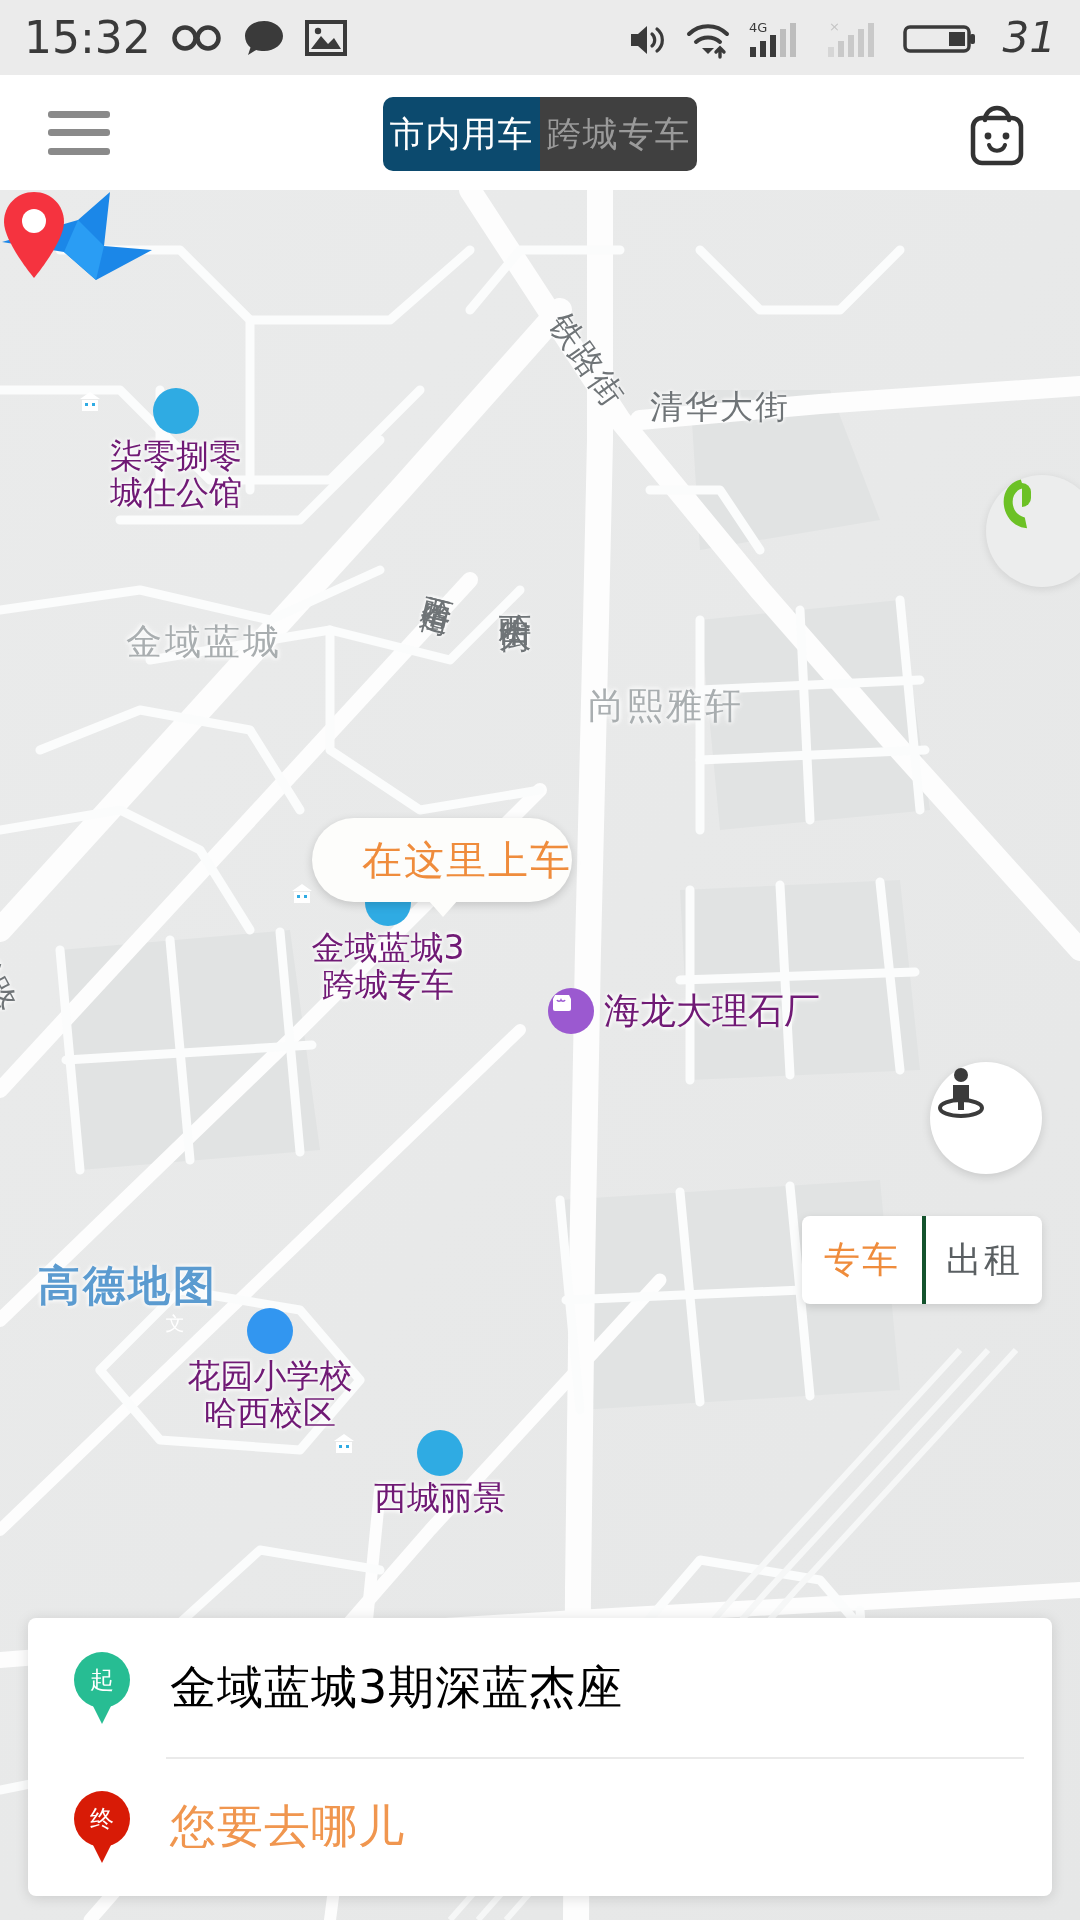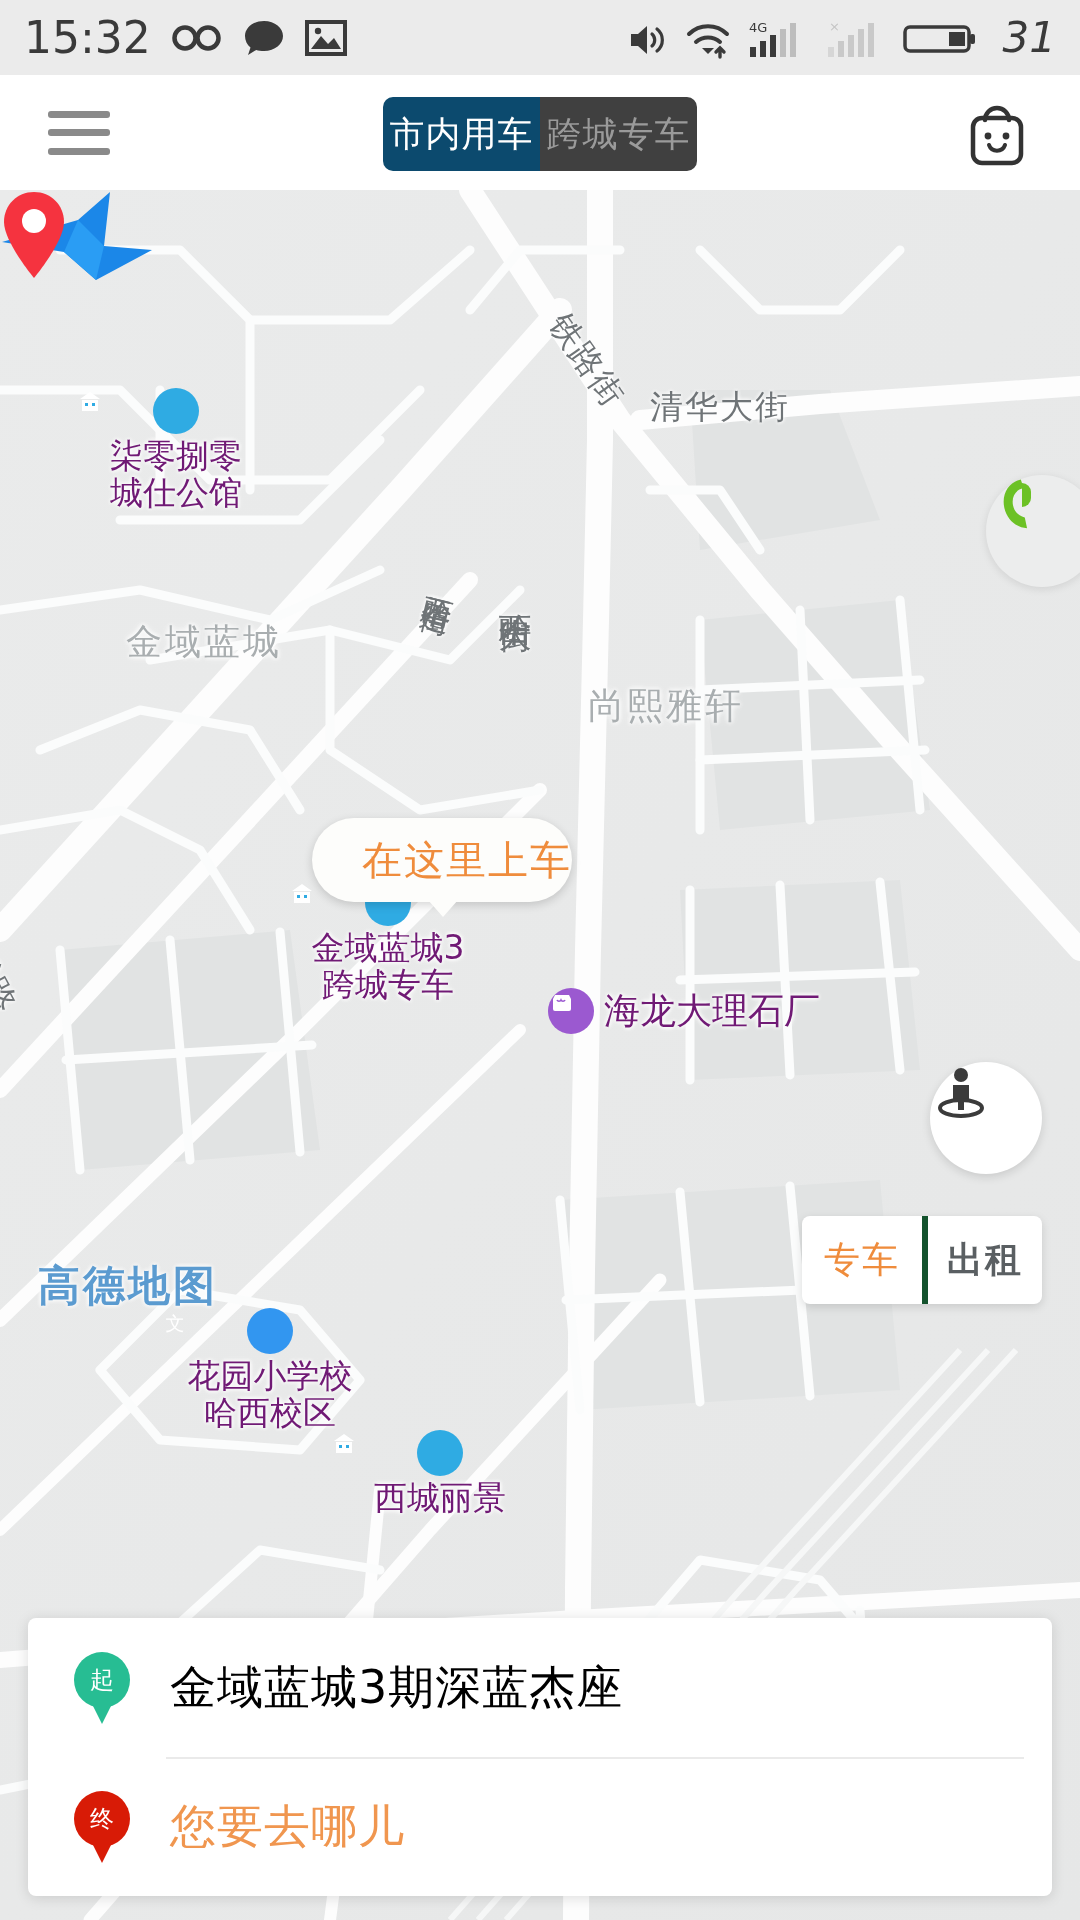--- a/index.html
+++ b/index.html
@@ -147,21 +147,21 @@
     display: flex; background: #ffffff; border-radius: 8px;
     box-shadow: 0 3px 10px rgba(0,0,0,0.13);
     overflow: hidden;
   }
   .cartype div {
     width: 120px; height: 88px;
     display: flex; align-items: center; justify-content: center;
     font-size: 36px; letter-spacing: 2px;
   }
   .cartype .ct-active { color: #ef8c3c; }
-  .cartype .ct-inactive { color: #5a5f62; border-left: 6px solid #14532d; font-weight: bold; }
+  .cartype .ct-inactive { color: #5a5f62; border-left: 4px solid #14532d; }
 
   
   .watermark {
     position: absolute; left: 38px; top: 1068px;
     font-size: 42px; color: #5b9bd0; letter-spacing: 3px;
     text-shadow: 0 0 5px #fff, 0 0 5px #fff;
     font-weight: bold;
   }
 
   

